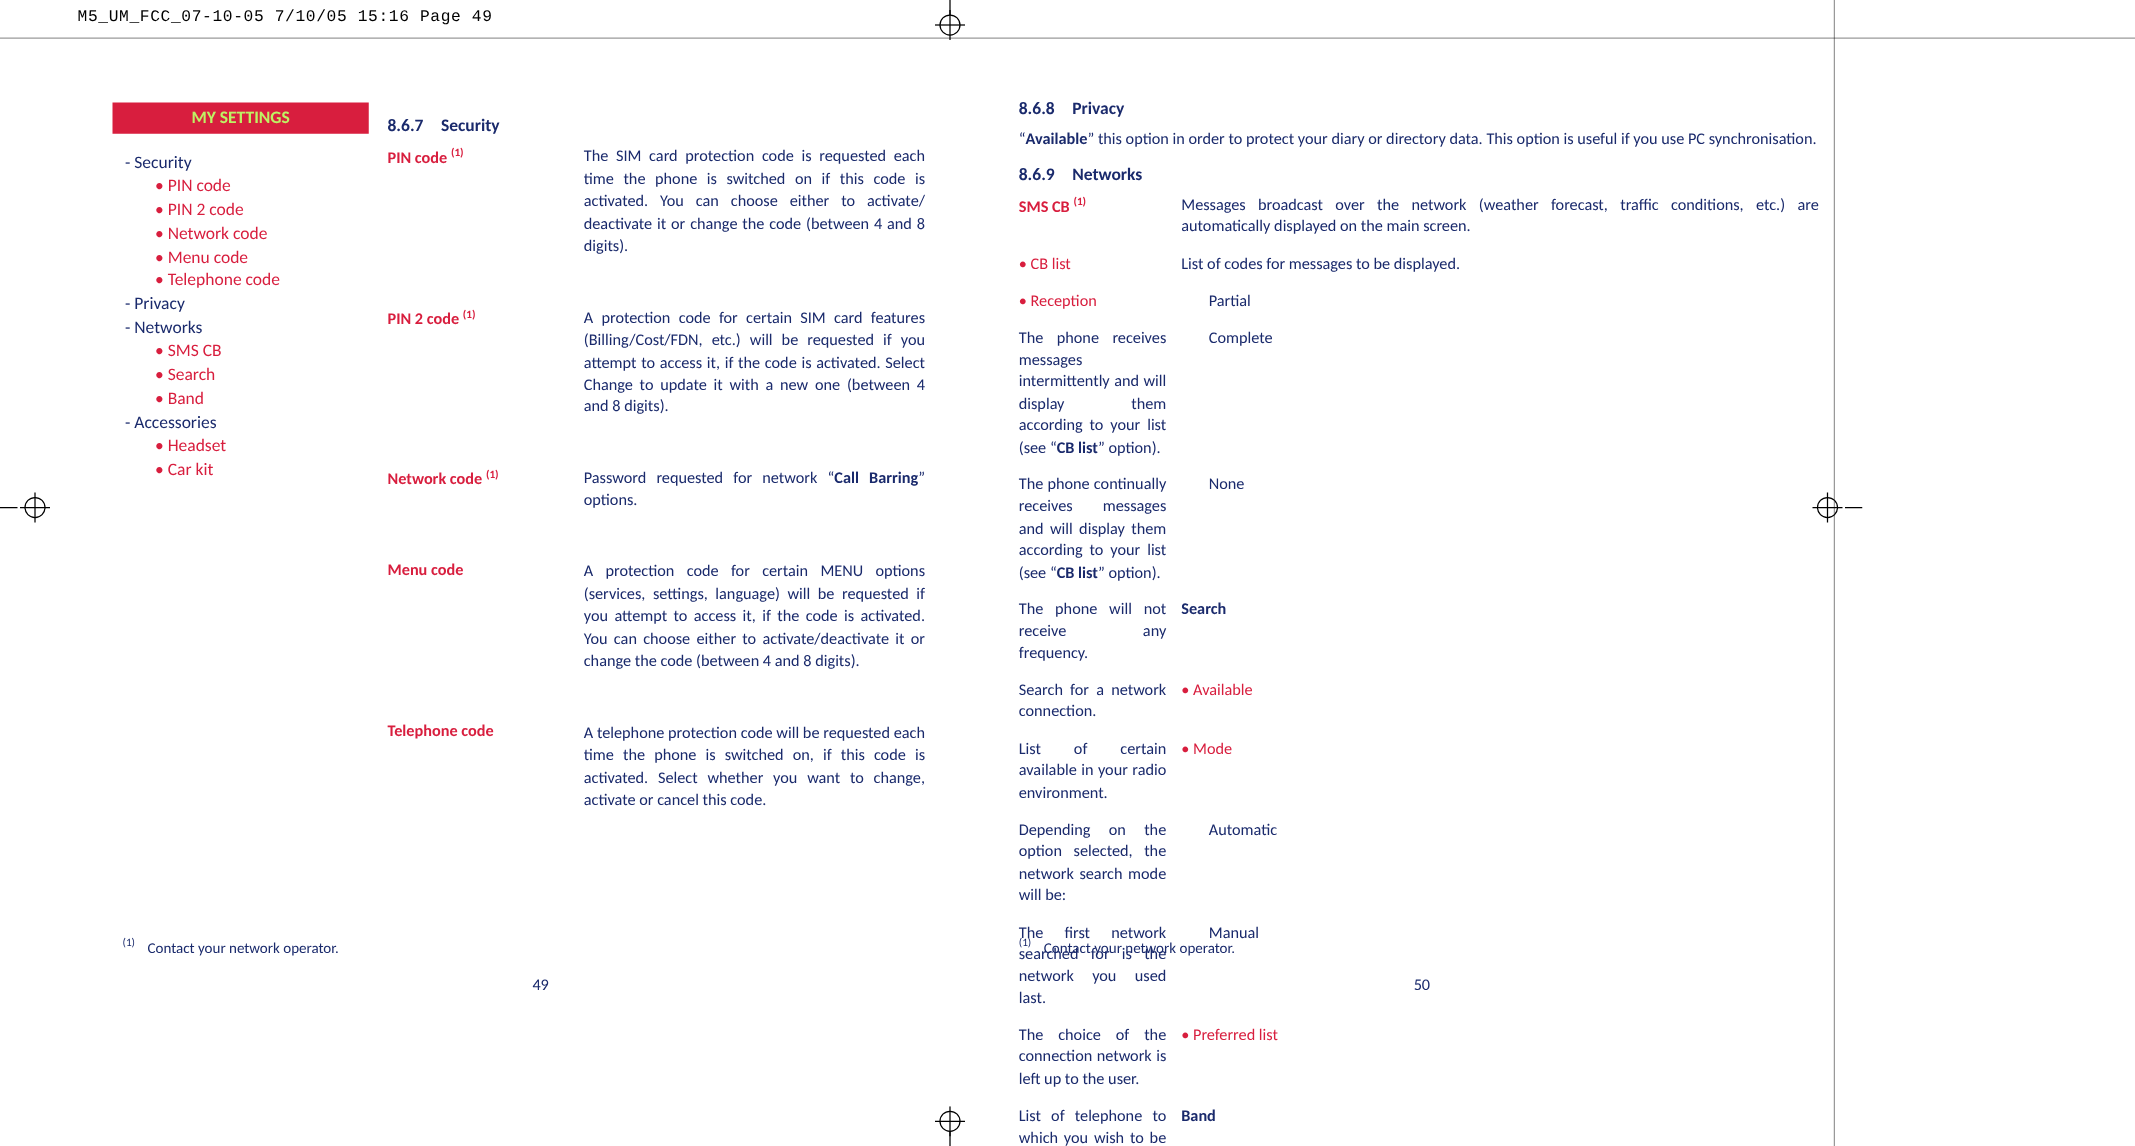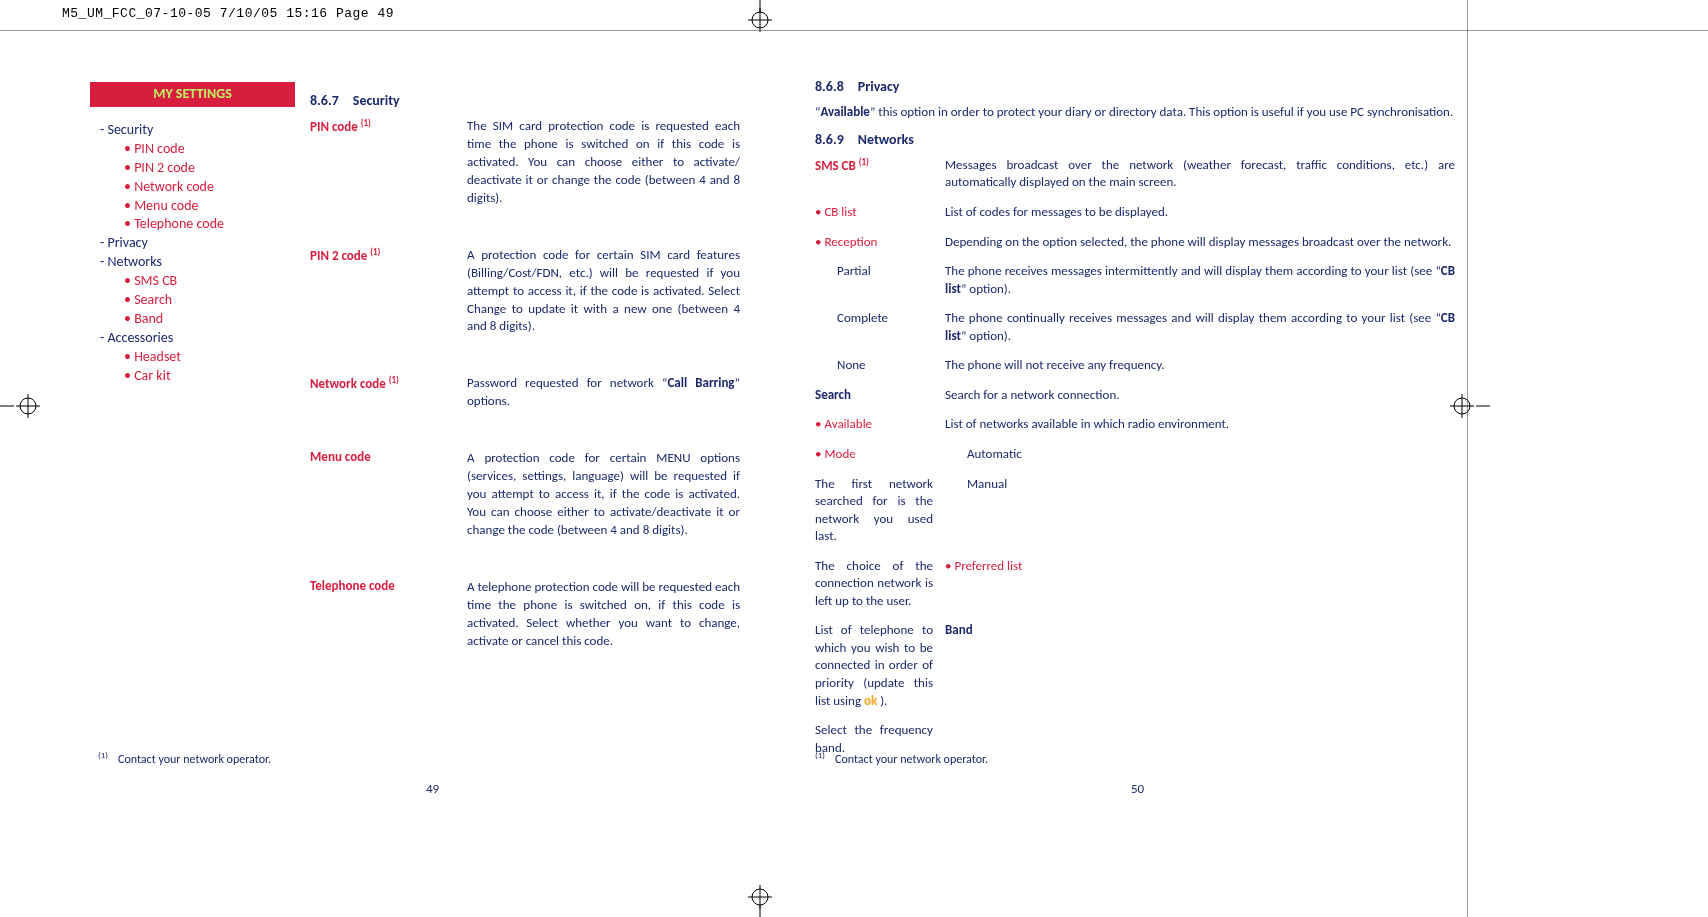--- a/index.html
+++ b/index.html
@@ -237,38 +237,38 @@
       </div>
 
       <div class="dl2">
         <div class="dt2 boldred"><span>SMS CB </span><span class="sup">(1)</span></div>
         <div class="dd2">Messages broadcast over the network (weather forecast, traffic conditions, etc.) are automatically displayed on the main screen.</div>
 
         <div class="dt2 bulletred">CB list</div>
         <div class="dd2">List of codes for messages to be displayed.</div>
 
         <div class="dt2 bulletred">Reception</div>
-        <div class="dd2">Depending on the option selected, the phone will display messages broadcast over the network.</div>
 
         <div class="dt2 plain">Partial</div>
         <div class="dd2"><span>The phone receives messages intermittently and will display them according to your list (see “</span><span class="bold-inline">CB list</span><span>” option).</span></div>
 
         <div class="dt2 plain">Complete</div>
         <div class="dd2"><span>The phone continually receives messages and will display them according to your list (see “</span><span class="bold-inline">CB list</span><span>” option).</span></div>
 
         <div class="dt2 plain">None</div>
         <div class="dd2">The phone will not receive any frequency.</div>
 
         <div class="dt2 boldblue">Search</div>
         <div class="dd2">Search for a network connection.</div>
 
         <div class="dt2 bulletred">Available</div>
-        <div class="dd2">List of networks available in which radio environment.</div>
+        <div class="dd2">List of certain available in your radio environment.</div>
 
         <div class="dt2 bulletred">Mode</div>
+        <div class="dd2">Depending on the option selected, the network search mode will be:</div>
 
         <div class="dt2 plain">Automatic</div>
         <div class="dd2">The first network searched for is the network you used last.</div>
 
         <div class="dt2 plain">Manual</div>
         <div class="dd2">The choice of the connection network is left up to the user.</div>
 
         <div class="dt2 bulletred">Preferred list</div>
         <div class="dd2"><span>List of telephone to which you wish to be connected in order of priority (update this list using </span><span class="ok">ok</span><span> ).</span></div>
 

